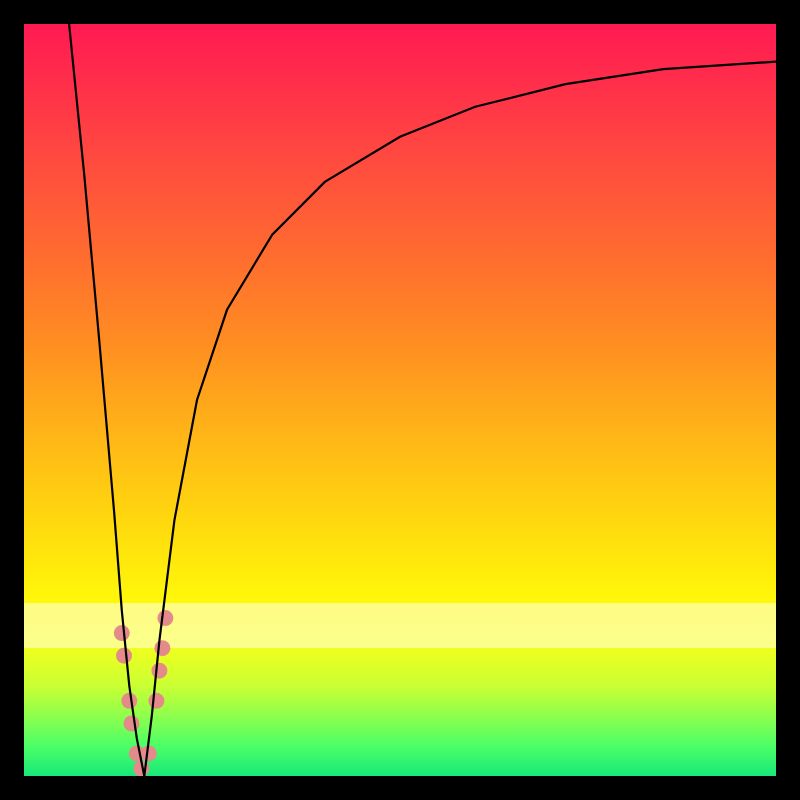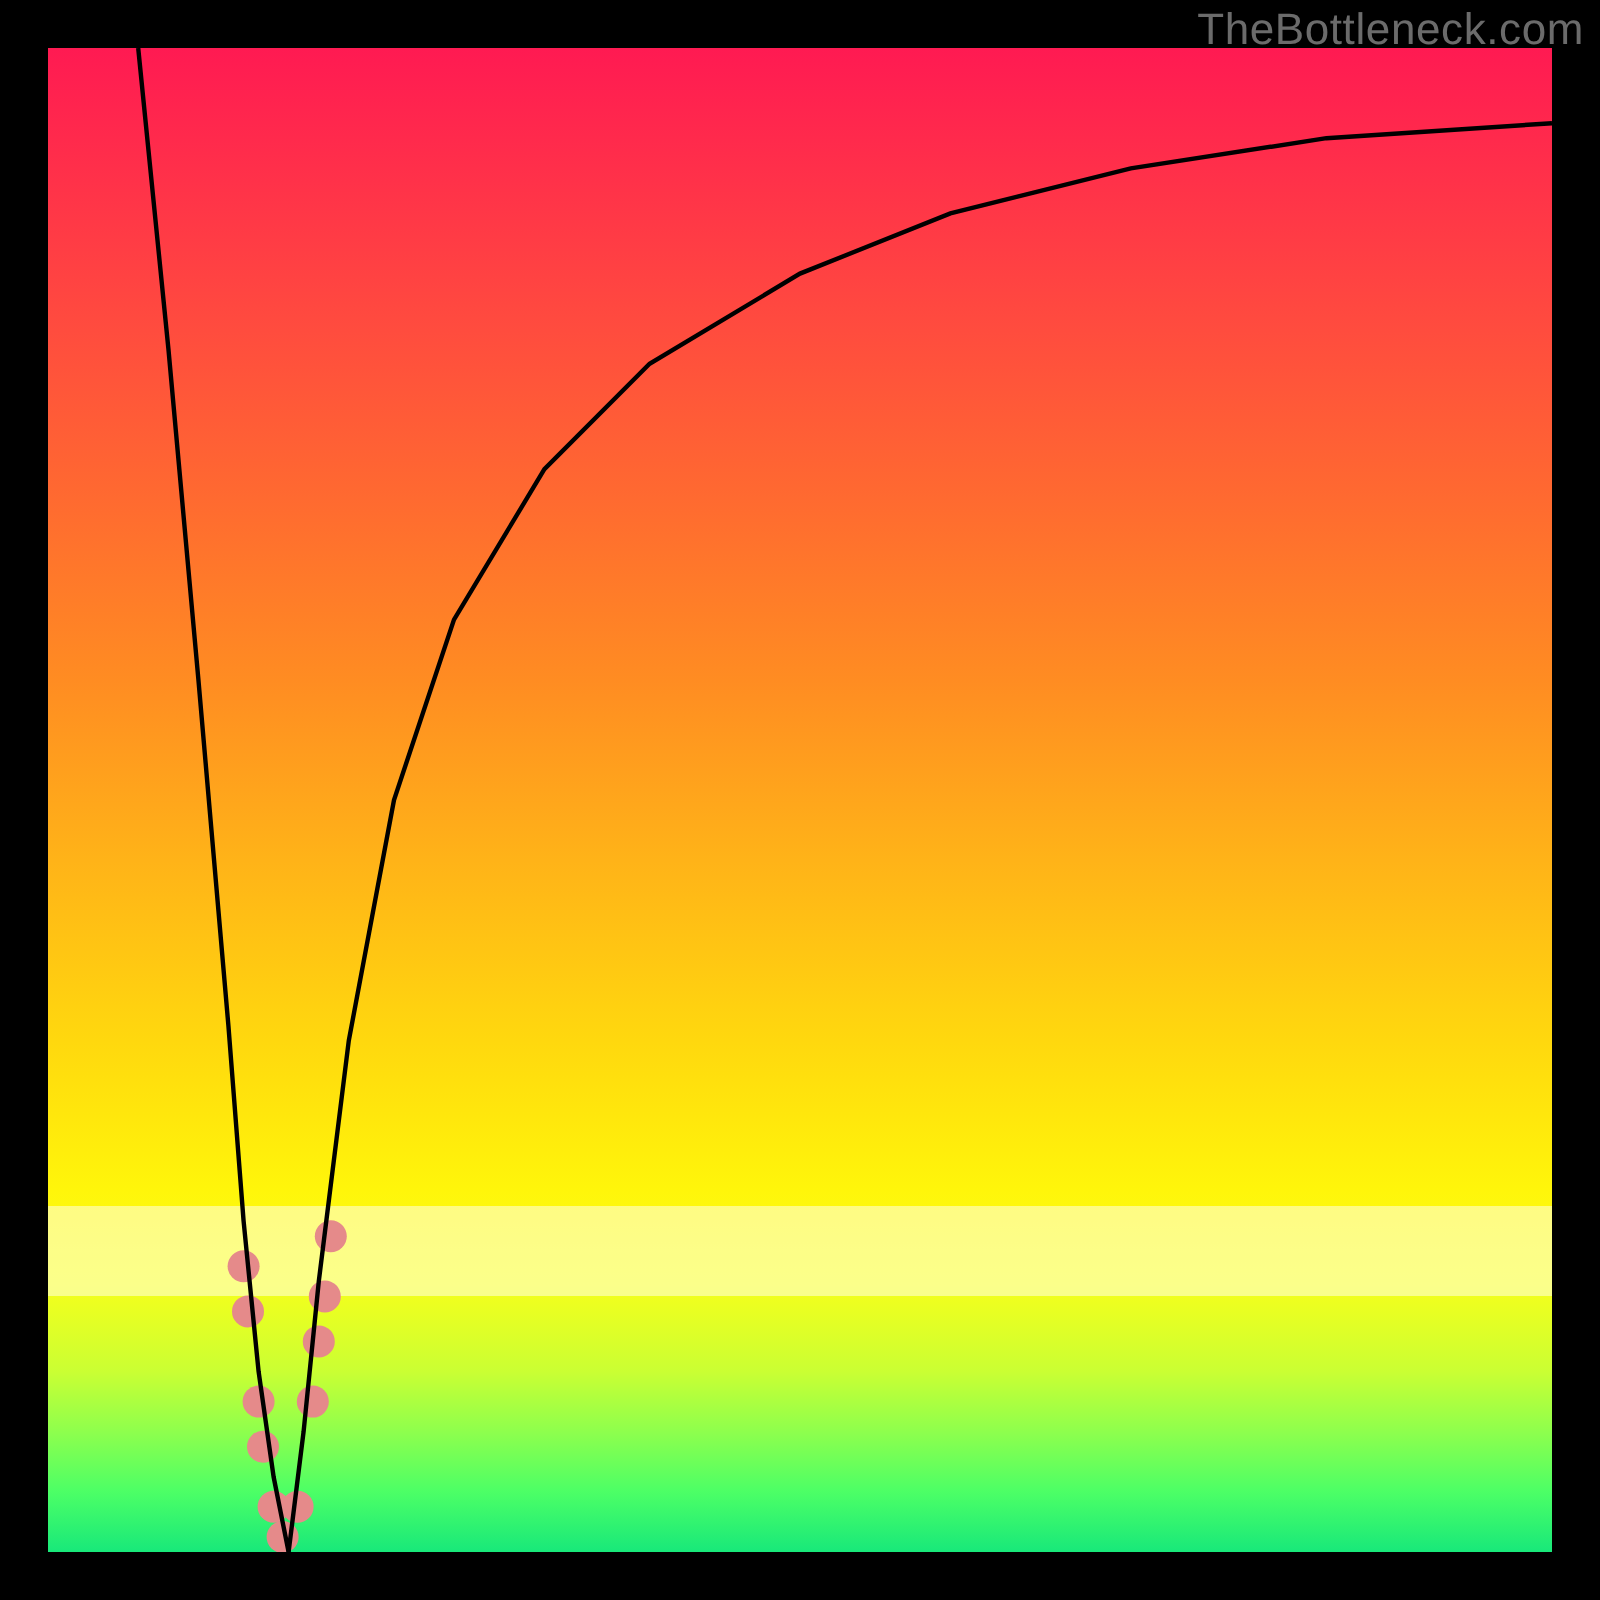--- a/index.html
+++ b/index.html
@@ -90,14 +90,13 @@
           <circle cx="124.8" cy="729.4" r="8" fill="#e58a8a"></circle>
           <circle cx="132.4" cy="676.8" r="8" fill="#e58a8a"></circle>
           <circle cx="135.4" cy="646.7" r="8" fill="#e58a8a"></circle>
           <circle cx="138.4" cy="624.2" r="8" fill="#e58a8a"></circle>
           <circle cx="141.4" cy="594.1" r="8" fill="#e58a8a"></circle>
         </g>
       <path id="leftPath" fill="none" stroke="#000" stroke-width="2.2" d="M45.1 0.0 L60.2 150.4 L75.2 315.8 L90.2 488.8 L97.8 586.6 L105.3 661.8 L112.8 714.4 L120.3 752.0"></path>
       <path id="rightPath" fill="none" stroke="#000" stroke-width="2.2" d="M120.3 752.0 L127.8 691.8 L135.4 616.6 L150.4 496.3 L173.0 376.0 L203.0 285.8 L248.2 210.6 L300.8 157.9 L376.0 112.8 L451.2 82.7 L541.4 60.2 L639.2 45.1 L752.0 37.6"></path>
     </svg>
   </div>
-  <div class="watermark">TheBottleneck.com</div>
 </div>
 
 </body></html>

